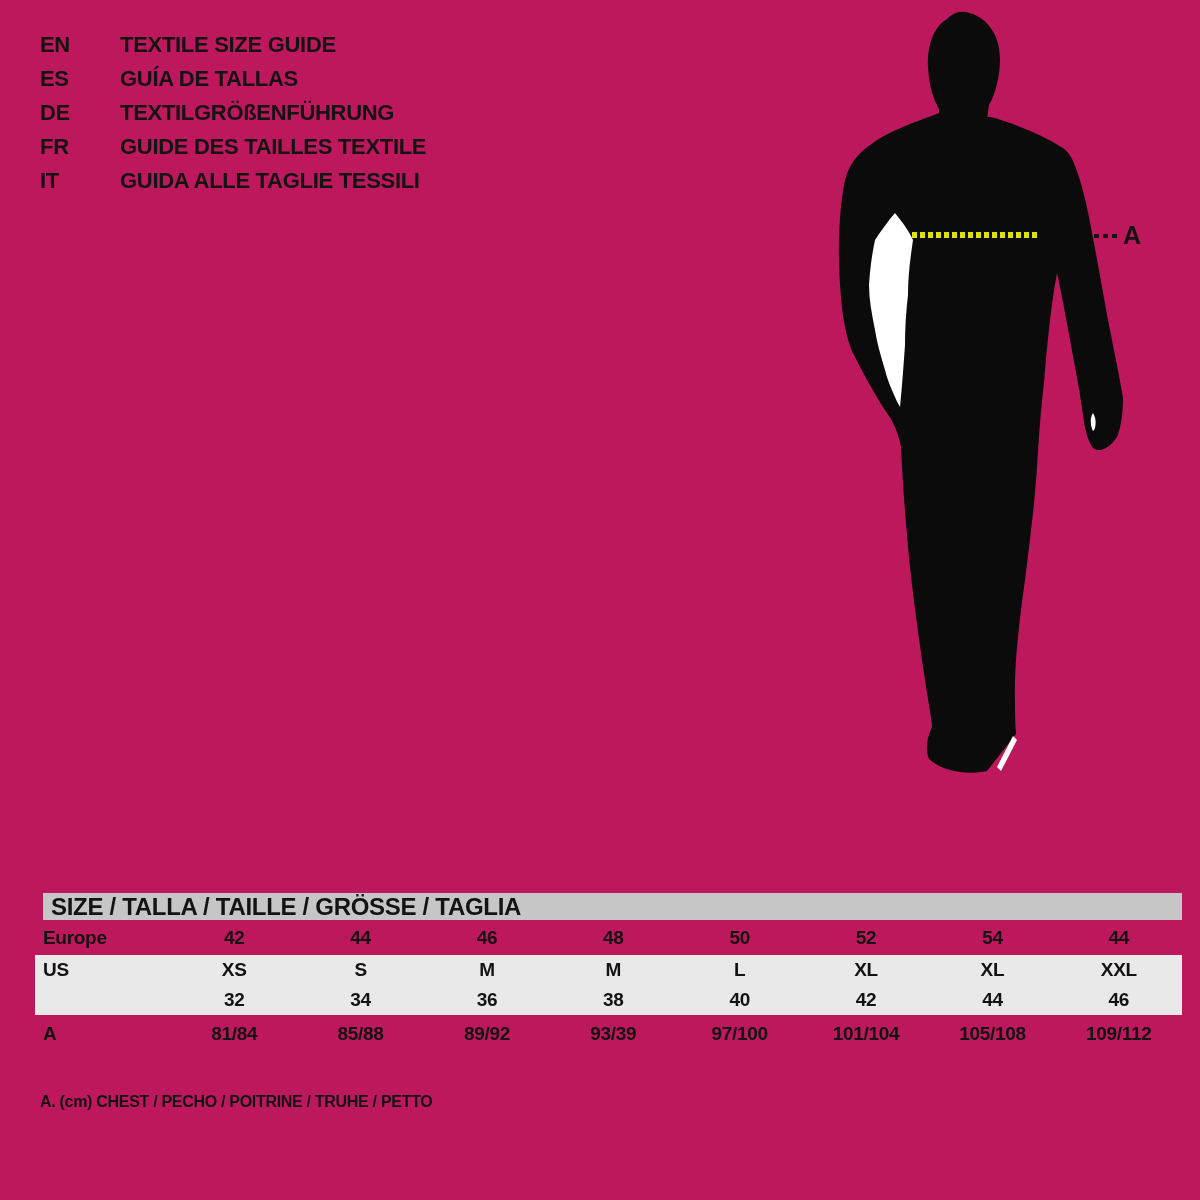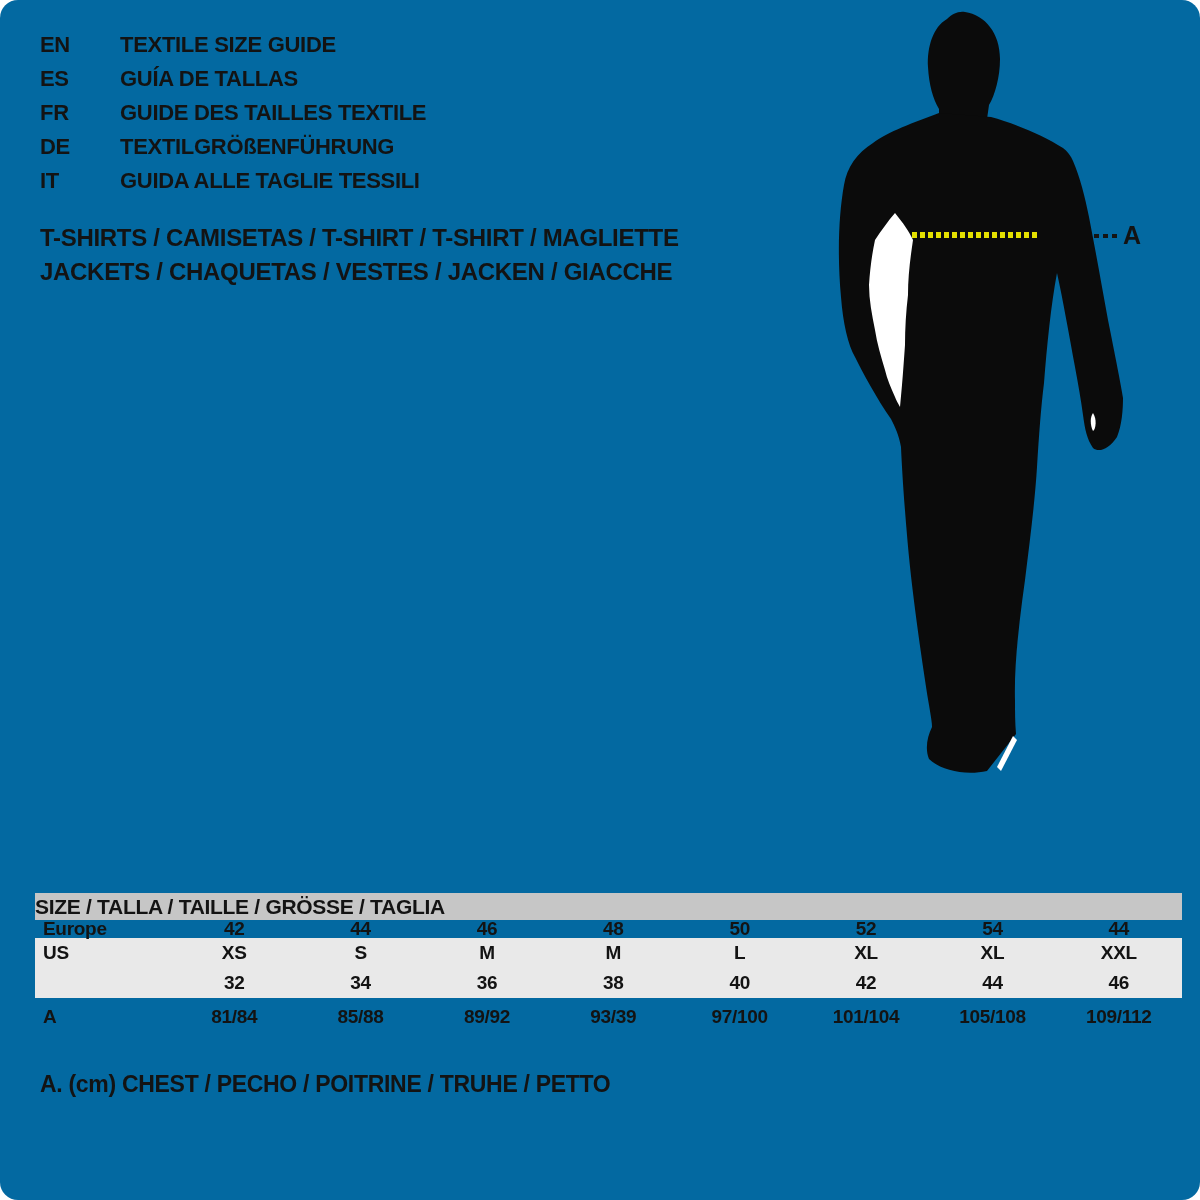--- a/index.html
+++ b/index.html
@@ -1,19 +1,19 @@
 <!DOCTYPE html>
 <html style="--dot: #e4e000;"><head>
 <meta charset="utf-8">
 <style>
   html,body{margin:0;padding:0;background:#fff;}
   .page{
-    position:relative;width:1200px;height:1200px;background:#0369a1;overflow:hidden;
+    position:relative;width:1200px;height:1200px;background:#be185d;overflow:hidden;
     font-family:"Liberation Sans","DejaVu Sans",sans-serif;color:#131313;
-    font-weight:bold;letter-spacing:-0.3px;border-radius:18px;
+    font-weight:bold;letter-spacing:-0.3px;
   }
   
   .lang-list{position:absolute;left:40px;top:28px;}
   .lang-row{display:flex;height:34px;align-items:center;font-size:22px;}
   .lang-code{width:80px;flex:0 0 80px;}
   .lang-label{white-space:nowrap;}
   
   .categories{position:absolute;left:40px;top:221px;font-size:24px;line-height:34px;white-space:nowrap;}
   
   .figure-area{position:absolute;left:0;top:0;width:1200px;height:800px;}
@@ -25,62 +25,59 @@
   .pointer-dashes{
     position:absolute;left:1094px;top:234px;width:27px;height:4px;z-index:3;
     background-image:repeating-linear-gradient(90deg,#141414 0 5px,transparent 5px 9px);
   }
   .pointer-label{position:absolute;left:1123px;top:221px;font-size:25px;z-index:3;}
   
   .section-title{position:absolute;left:40px;top:845px;font-size:19px;white-space:nowrap;}
   
   .size-table{position:absolute;left:35px;top:893px;width:1147px;}
   .table-header{
-    height:27px;line-height:27px;background:#c6c6c6;font-size:21px;
+    height:27px;line-height:27px;background:#c6c6c6;font-size:24px;padding-left:8px;
     box-sizing:border-box;
+    margin-left:8px;
   }
   .trow{display:flex;align-items:center;font-size:19px;}
   .trow.shaded{background:#e9e9e9;}
   .trow .tlabel{flex:0 0 136px;padding-left:8px;box-sizing:border-box;}
   .trow .tcell{flex:1 1 0;text-align:center;}
   
-  .footnote{position:absolute;left:40px;top:1071px;font-size:23px;white-space:nowrap;}
+  .footnote{position:absolute;left:40px;top:1093px;font-size:16px;white-space:nowrap;}
 </style>
 </head>
 <body>
 
 <div class="page">
 
   <div class="lang-list" id="langList">
       <div class="lang-row">
         <span class="lang-code">EN</span>
         <span class="lang-label">TEXTILE SIZE GUIDE</span>
       </div>
       <div class="lang-row">
         <span class="lang-code">ES</span>
         <span class="lang-label">GUÍA DE TALLAS</span>
       </div>
       <div class="lang-row">
+        <span class="lang-code">DE</span>
+        <span class="lang-label">TEXTILGRÖßENFÜHRUNG</span>
+      </div>
+      <div class="lang-row">
         <span class="lang-code">FR</span>
         <span class="lang-label">GUIDE DES TAILLES TEXTILE</span>
-      </div>
-      <div class="lang-row">
-        <span class="lang-code">DE</span>
-        <span class="lang-label">TEXTILGRÖßENFÜHRUNG</span>
       </div>
       <div class="lang-row">
         <span class="lang-code">IT</span>
         <span class="lang-label">GUIDA ALLE TAGLIE TESSILI</span>
       </div>
     </div>
 
-  <div class="categories" id="catLines">
-      <div>T-SHIRTS / CAMISETAS / T-SHIRT / T-SHIRT / MAGLIETTE</div>
-      <div>JACKETS / CHAQUETAS / VESTES / JACKEN / GIACCHE</div>
-    </div>
 
   <div class="figure-area">
     <svg class="silhouette-svg" viewBox="0 0 300 790" aria-hidden="true">
 
       <path fill="#0b0b0b" d="M112,14 C98,22 92,42 93,62 C94,80 98,94 104,104 L104,114 L152,114 L154,100
         C160,90 165,72 165,54 C165,28 150,10 130,7 C123,6 117,9 112,14 Z"></path>
 
       <path fill="#0b0b0b" d="M104,108
         C80,117 52,127 38,138
         C22,148 12,162 9,180
@@ -130,21 +127,21 @@
     </svg>
     <div class="chest-dots" id="chestDots"></div>
     <div class="pointer-dashes"></div>
     <div class="pointer-label">A</div>
   </div>
 
 
   <div class="size-table">
     <div class="table-header">SIZE / TALLA / TAILLE / GRÖSSE / TAGLIA</div>
     <div id="tableRows">
-        <div class="trow" style="height: 18px;">
+        <div class="trow" style="height: 35px;">
           <div class="tlabel">Europe</div>
           <div class="tcell">42</div>
           <div class="tcell">44</div>
           <div class="tcell">46</div>
           <div class="tcell">48</div>
           <div class="tcell">50</div>
           <div class="tcell">52</div>
           <div class="tcell">54</div>
           <div class="tcell">44</div>
         </div>

